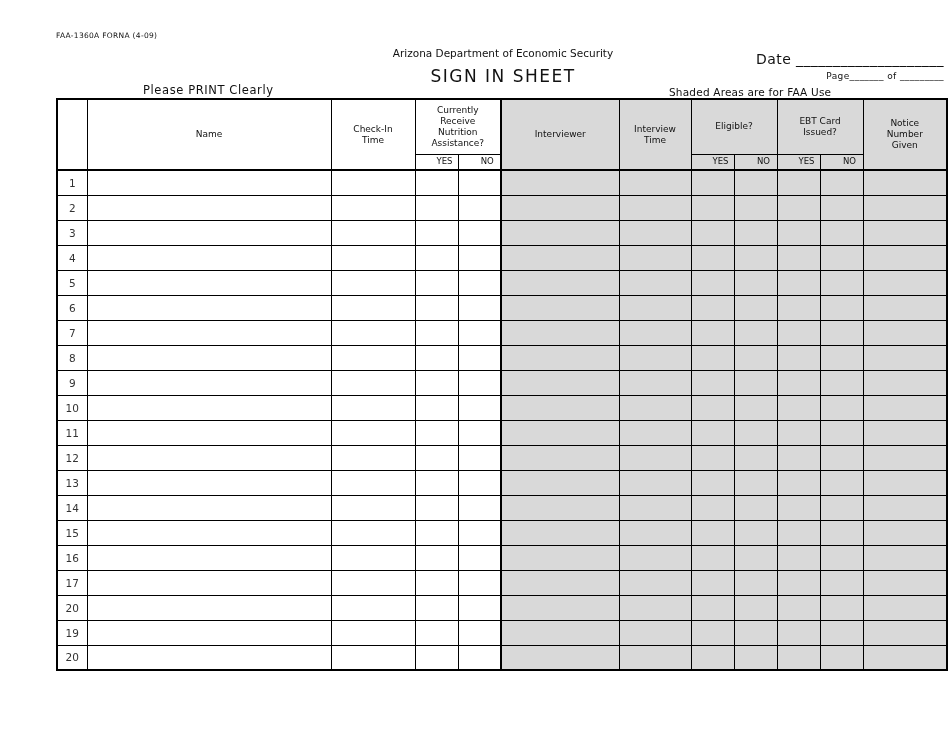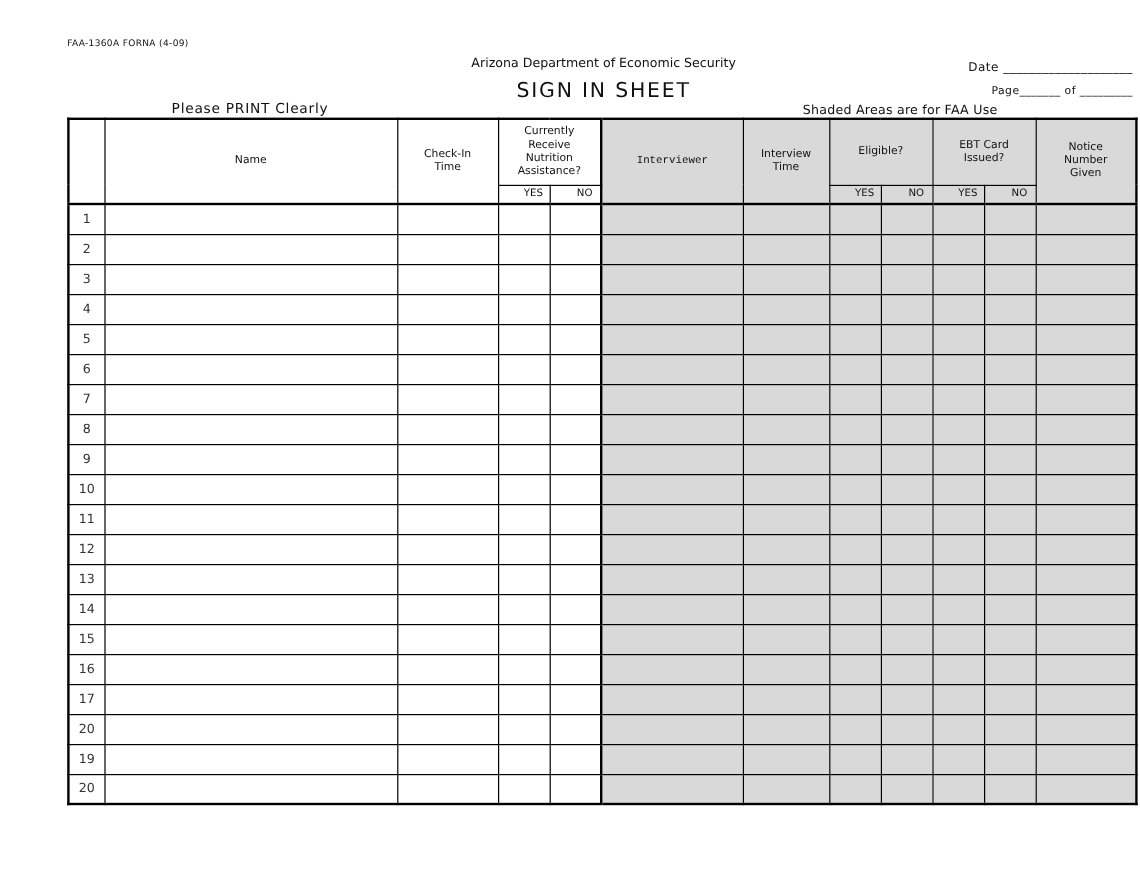--- a/index.html
+++ b/index.html
@@ -35,21 +35,21 @@
     left: 0; top: 66px;
     width: 950px;
     text-align: center;
     font-size: 17px;
     letter-spacing: 1.5px;
     white-space: nowrap;
   }
   .date-line {
     position: absolute;
     right: 34px; top: 51px;
-    font-size: 10px;
+    font-size: 14px;
     letter-spacing: 0.4px;
     white-space: nowrap;
   }
   .page-line {
     position: absolute;
     right: 34px; top: 71px;
     font-size: 9px;
     letter-spacing: 0.4px;
     white-space: nowrap;
   }
@@ -94,21 +94,21 @@
   tr.hrow-sub th { height: 16px; font-size: 8.5px; }
   thead tr.hrow-sub th, thead tr.hrow-sub + tr th { border-bottom: 2px solid #000; padding-left: 16px; }
   thead { border-bottom: 2px solid #000; }
   tbody td { height: 25px; }
   td.rownum {
     font-size: 10.5px;
     color: #333333;
     text-align: center;
   }
   .shaded { background: #d9d9d9; }
-  .faa-sep { border-left: 2px solid #000000 !important; font-family: Liberation Mono, monospace; }
+  .faa-sep { border-left: 2px solid #000000 !important; }
 </style>
 </head>
 <body>
 
 <div class="page">
 
   <div class="form-number">FAA-1360A FORNA (4-09)</div>
 
   <div class="agency-block">
     <div class="agency-line">Arizona Department of Economic Security</div>

